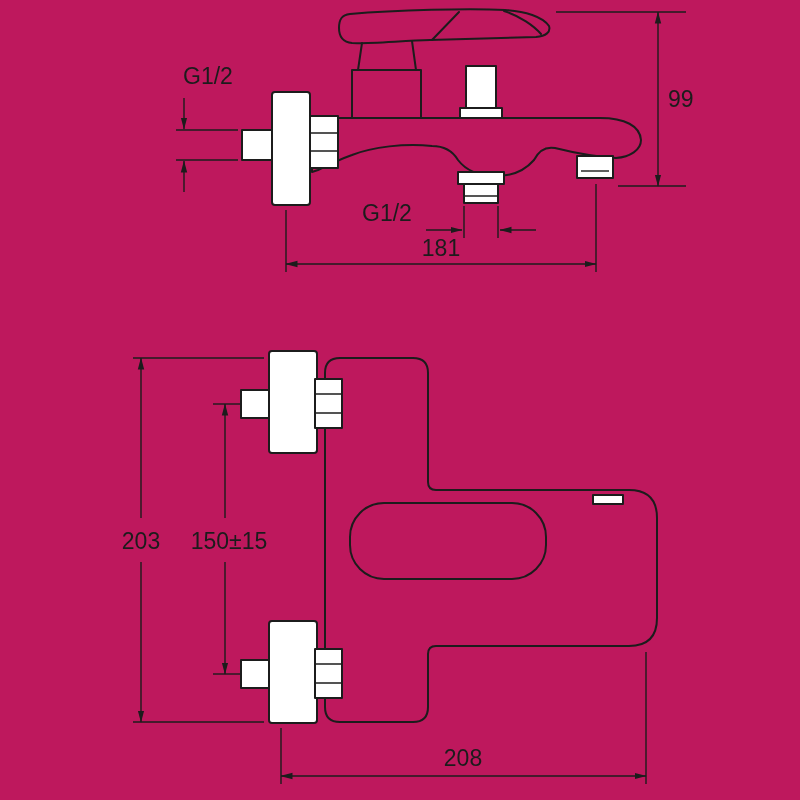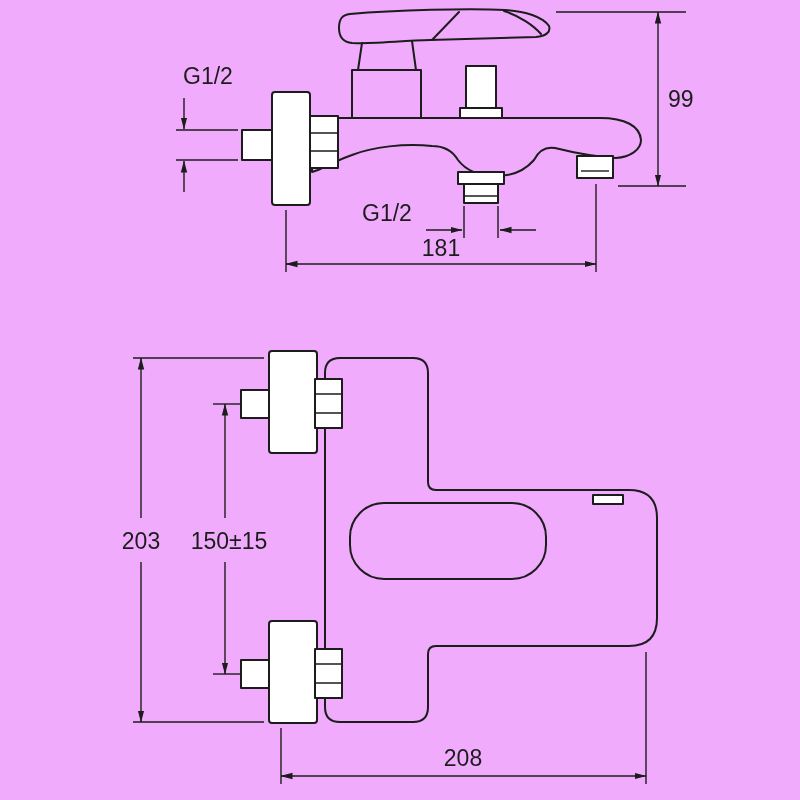--- a/index.html
+++ b/index.html
@@ -5,21 +5,21 @@
   html, body {
     margin: 0;
     padding: 0;
     background: #ffffff;
     font-family: "Liberation Sans", sans-serif;
   }
   .canvas {
     position: relative;
     width: 800px;
     height: 800px;
-    background: #f0abfc;
+    background: #be185d;
     overflow: hidden;
   }
   svg { display: block; }
   .obj {
     fill: none;
     stroke: #1c1c1c;
     stroke-width: 2;
     stroke-linejoin: round;
     stroke-linecap: round;
   }

